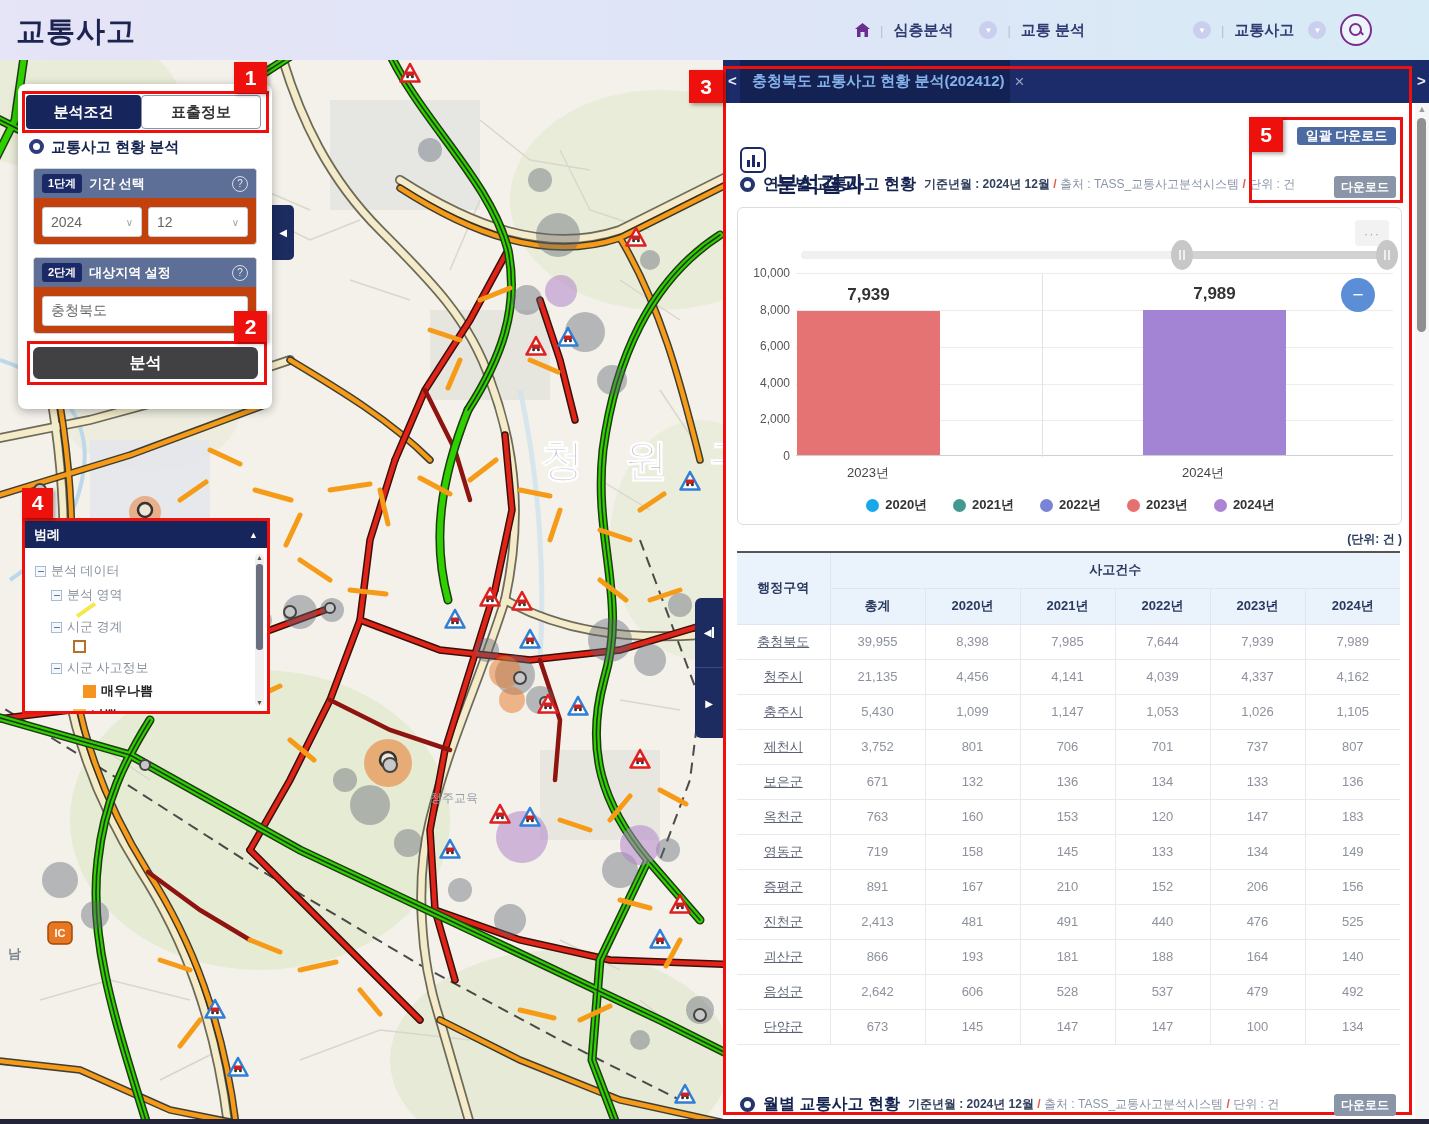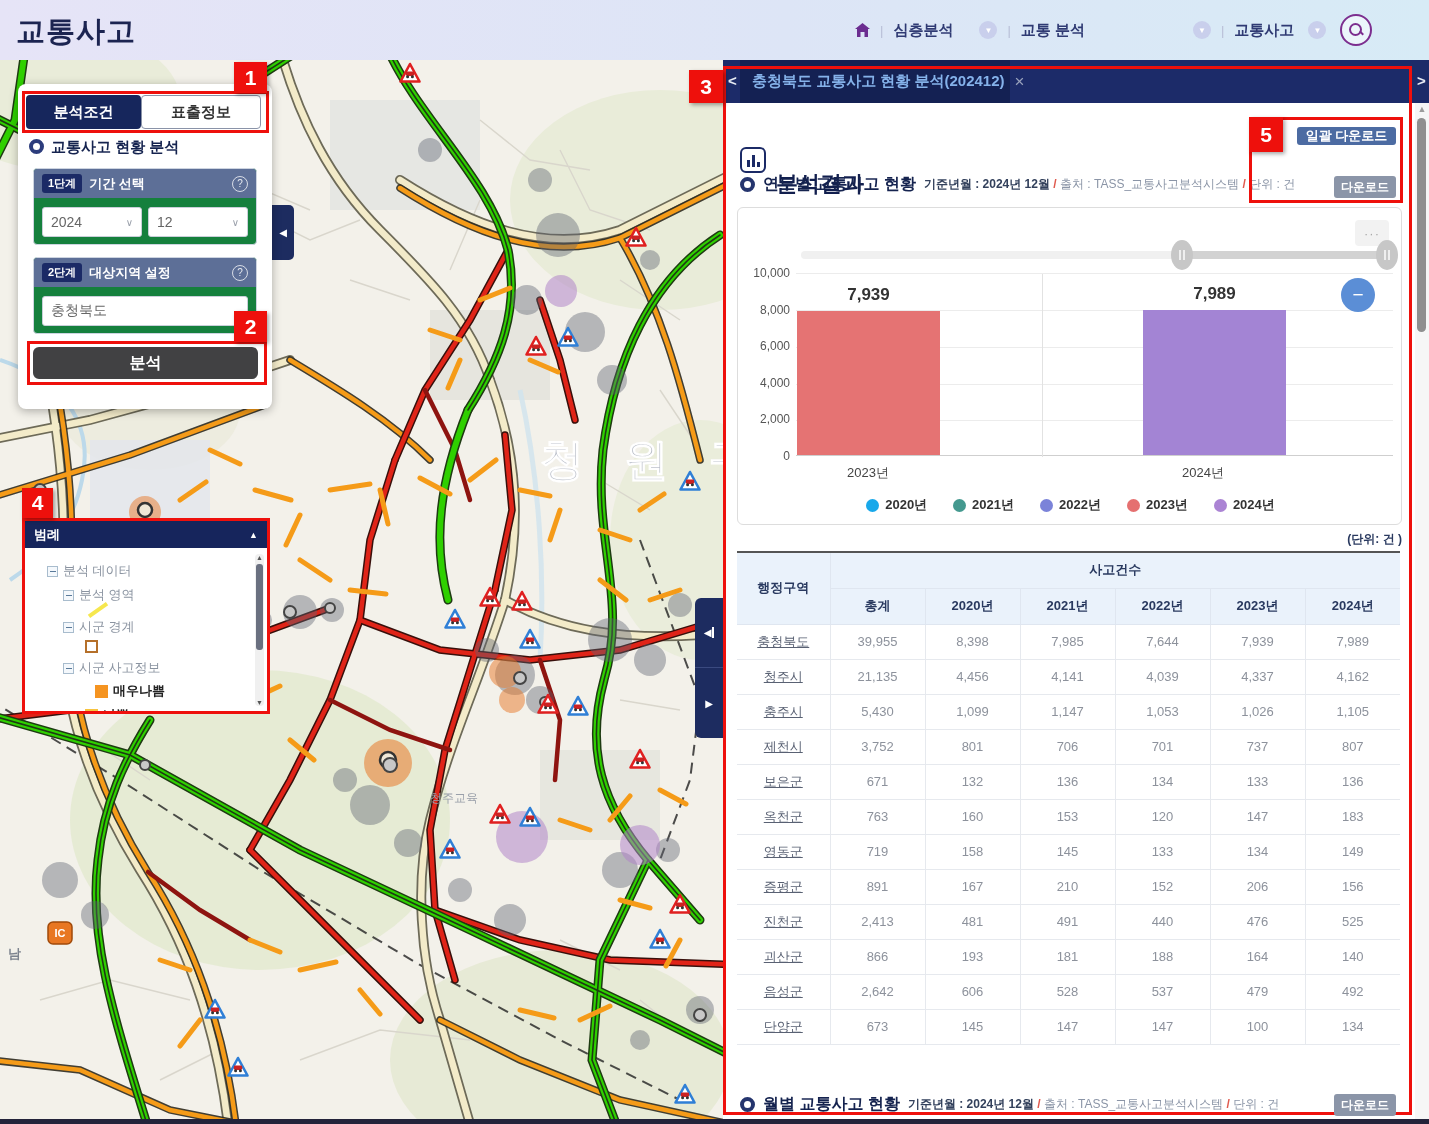--- a/index.html
+++ b/index.html
@@ -19,21 +19,21 @@
   .mag::after{content:"";position:absolute;left:11px;top:10px;width:5px;height:2px;background:#7c2e8f;transform:rotate(45deg);}
   
   .ann-box{border:3px solid #ee100c;pointer-events:none;z-index:60;}
   .ann-label{background:#ee100c;color:#fff;font-weight:bold;font-size:21px;display:flex;align-items:center;justify-content:center;z-index:61;box-shadow:2px 2px 4px rgba(0,0,0,.35);}
   
   .card{background:#fff;border-radius:8px;box-shadow:0 2px 10px rgba(0,0,0,.3);z-index:30;}
   .ltab{height:34px;display:flex;align-items:center;justify-content:center;font-size:15px;font-weight:bold;border-radius:4px;}
   .ltab.on{background:#16265c;color:#fff;}
   .ltab.off{background:#fff;color:#333;border:1px solid #8a93a8;}
   .radio{width:15px;height:15px;border-radius:50%;border:4px solid #2c3c7c;background:#fff;}
-  .sec{border:1px solid #cdd4e0;border-radius:4px;overflow:hidden;background:#15803d;z-index:31;}
+  .sec{border:1px solid #cdd4e0;border-radius:4px;overflow:hidden;background:#c2410c;z-index:31;}
   .sec-head{height:29px;background:#5d6f97;display:flex;align-items:center;padding:0 8px;gap:7px;}
   .badge{background:#1b2a66;color:#fff;font-size:11px;font-weight:bold;border-radius:3px;padding:2px 6px;}
   .sec-title{color:#fff;font-size:13px;font-weight:bold;flex:1;}
   .qicon{width:16px;height:16px;border-radius:50%;border:1px solid rgba(255,255,255,.75);color:rgba(255,255,255,.85);font-size:10px;display:flex;align-items:center;justify-content:center;}
   .selbox{background:#fff;border:1px solid #c9cfd9;border-radius:3px;height:30px;display:flex;align-items:center;padding:0 8px;color:#666;font-size:14px;justify-content:space-between;}
   .chev{color:#9aa0ab;font-size:10px;}
   .analyze-btn{background:#414143;border-radius:6px;color:#fff;font-size:16px;font-weight:bold;display:flex;align-items:center;justify-content:center;z-index:31;}
   
   .legend{z-index:30;background:#fff;overflow:hidden;}
   .legend-head{height:27px;background:#16255c;color:#fff;font-size:13px;font-weight:bold;display:flex;align-items:center;justify-content:space-between;padding:0 9px;}
@@ -414,21 +414,21 @@
 
   <div class="abs ann-label" style="left:234px;top:311px;width:33px;height:31px;">2</div>
   <div class="abs ann-box" style="left:27px;top:341px;width:240px;height:44px;"></div>
 
   <div class="abs ann-label" style="left:22px;top:488px;width:31px;height:30px;">4</div>
   <div class="abs legend" style="left:22px;top:518px;width:248px;height:196px;border:3px solid #ee100c;">
     <div class="legend-head">
       <span>범례</span>
       <span style="font-size:9px;">▲</span>
     </div>
-    <div style="position:relative;padding:14px 10px 0 22px;height:132px;">
+    <div style="position:relative;padding:14px 10px 0 10px;height:132px;">
       <div class="trow" style="margin-bottom:6px;">
           <span class="texp"></span>
           <span>분석 데이터</span>
         </div>
       <div class="trow" style="margin:4px 0 4px 16px;">
           <span class="texp"></span>
           <span>분석 영역</span>
         </div>
       <div style="margin:2px 0 6px 40px;width:22px;height:4px;background:#f6e74e;transform:rotate(-35deg);"></div>
       <div class="trow" style="margin:0 0 4px 16px;">

